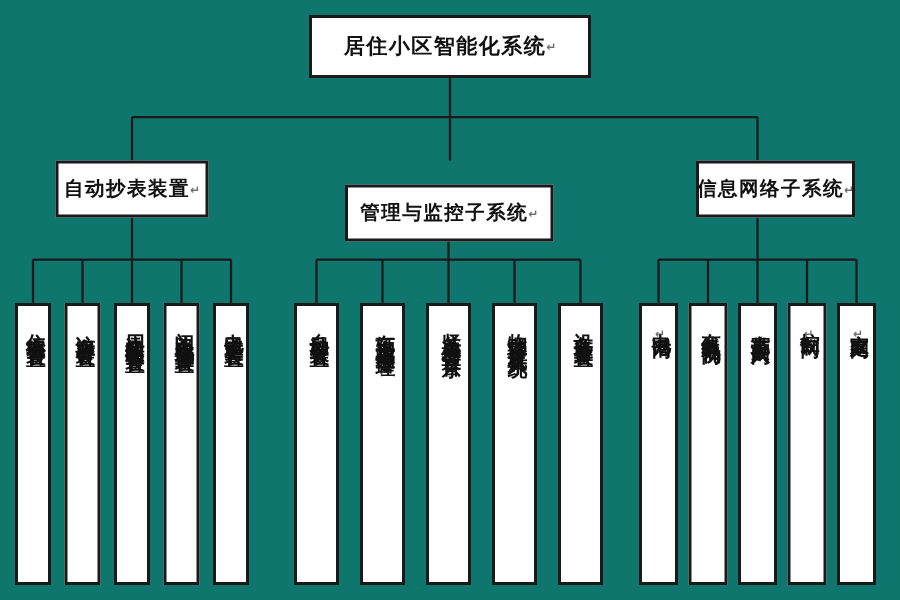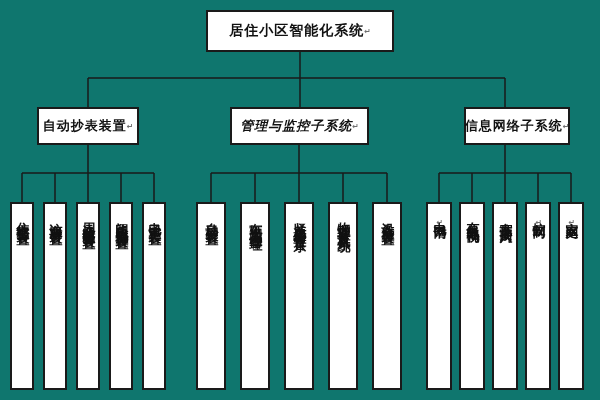--- a/index.html
+++ b/index.html
@@ -21,21 +21,21 @@
   }
   .vtext{
     writing-mode:vertical-rl;text-orientation:upright;
     padding-top:8px;font-size:13px;font-weight:bold;line-height:1.15;letter-spacing:2px;
   }
   .mark{font-size:8px;opacity:.6;letter-spacing:0;}
   
   #root{left:206px;top:10px;width:188px;height:42px;font-size:14px;}
   
   #b0{left:37px;top:107px;width:102px;height:38px;}
-  #b1{left:230px;top:107px;width:139px;height:38px;font-style:italic;}
+  #b1{left:230px;top:123px;width:139px;height:38px;}
   #b2{left:452px;top:107px;width:106px;height:38px;margin-left:12px;}
   
   #l00{left:10px;width:24px;}  #l01{left:43px;width:24px;}
   #l02{left:76px;width:24px;}  #l03{left:109px;width:24px;}
   #l04{left:142px;width:24px;}
   
   #l10{left:196px;width:30px;} #l11{left:240px;width:30px;}
   #l12{left:284px;width:30px;} #l13{left:328px;width:30px;}
   #l14{left:372px;width:30px;}
   

